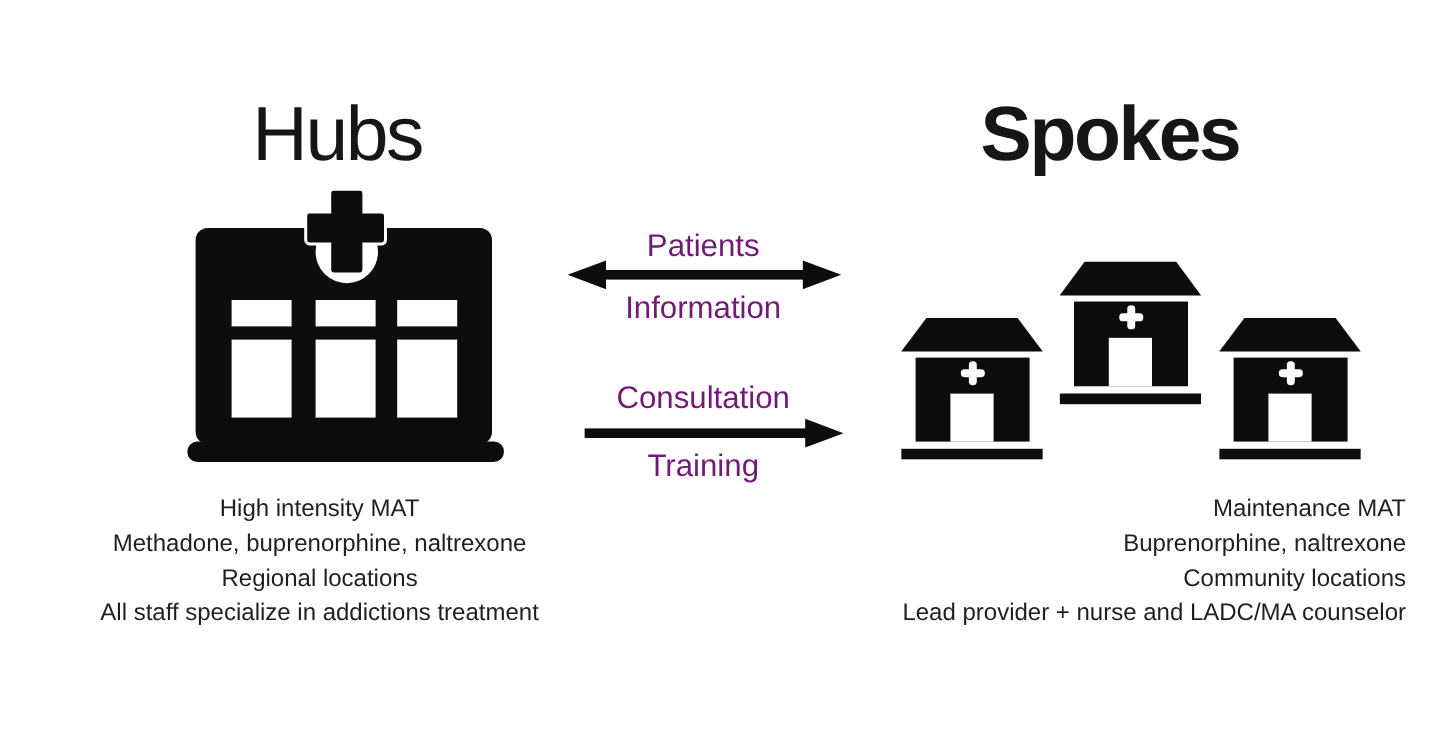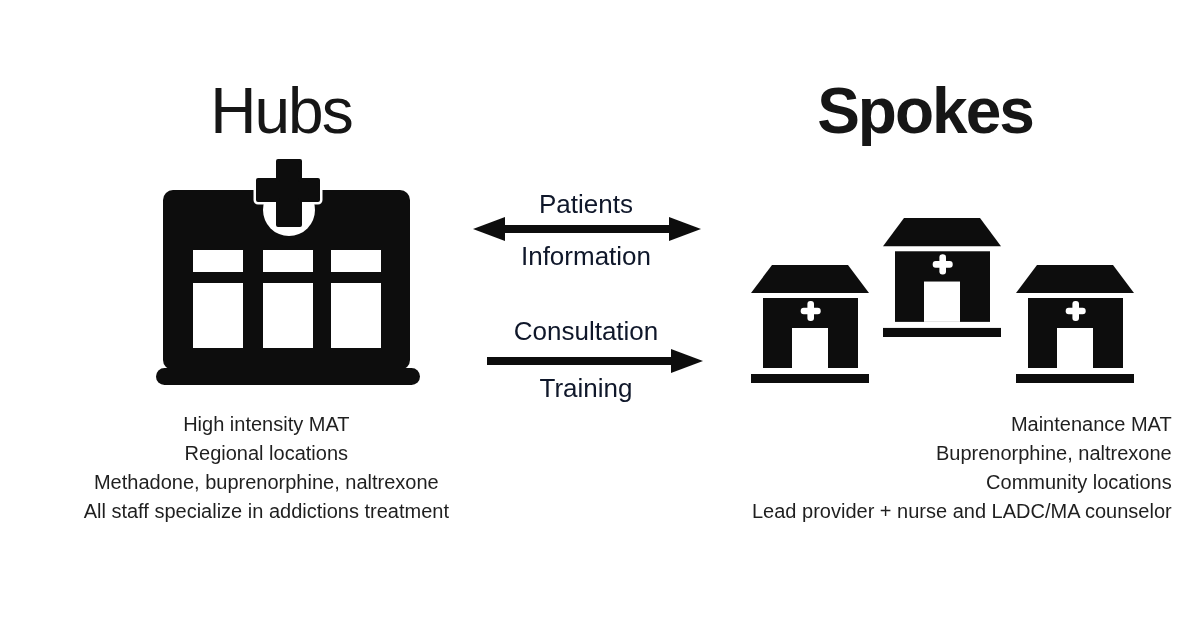--- a/index.html
+++ b/index.html
@@ -40,21 +40,21 @@
   .spoke-2    { left: 883px;  top: 218px; width: 118px; height: 119px; }
   .spoke-3    { left: 1016px; top: 265px; width: 118px; height: 118px; }
 
   .flow-label {
     position: absolute;
     left: 466px;
     width: 240px;
     text-align: center;
     font-size: 26px;
     line-height: 32px;
-    color: #0f172a;
+    color: #701a75;
     white-space: nowrap;
   }
   .lbl-patients     { top: 188px; }
   .lbl-information  { top: 240px; }
   .lbl-consultation { top: 315px; }
   .lbl-training     { top: 372px; }
 
   .arrow-abs { position: absolute; }
   .arrow-top    { left: 473px; top: 215px; width: 228px; height: 28px; }
   .arrow-bottom { left: 487px; top: 347px; width: 216px; height: 28px; }
@@ -142,22 +142,22 @@
       <rect class="ink" x="12" y="33" width="95" height="70"></rect>
       <rect x="56.4" y="36" width="6.6" height="20" rx="3" fill="#ffffff"></rect>
       <rect x="49.7" y="42.7" width="20" height="6.6" rx="3" fill="#ffffff"></rect>
       <rect x="41" y="63" width="36" height="40" fill="#ffffff"></rect>
       <rect class="ink" x="0" y="109" width="118" height="9"></rect>
     </svg>
   </div>
 
   <div class="details details-left">
     <div>High intensity MAT</div>
+    <div>Methadone, buprenorphine, naltrexone</div>
     <div>Regional locations</div>
-    <div>Methadone, buprenorphine, naltrexone</div>
     <div>All staff specialize in addictions treatment</div>
   </div>
 
   <div class="details details-right">
     <div>Maintenance MAT</div>
     <div>Buprenorphine, naltrexone</div>
     <div>Community locations</div>
     <div>Lead provider + nurse and LADC/MA counselor</div>
   </div>
 

